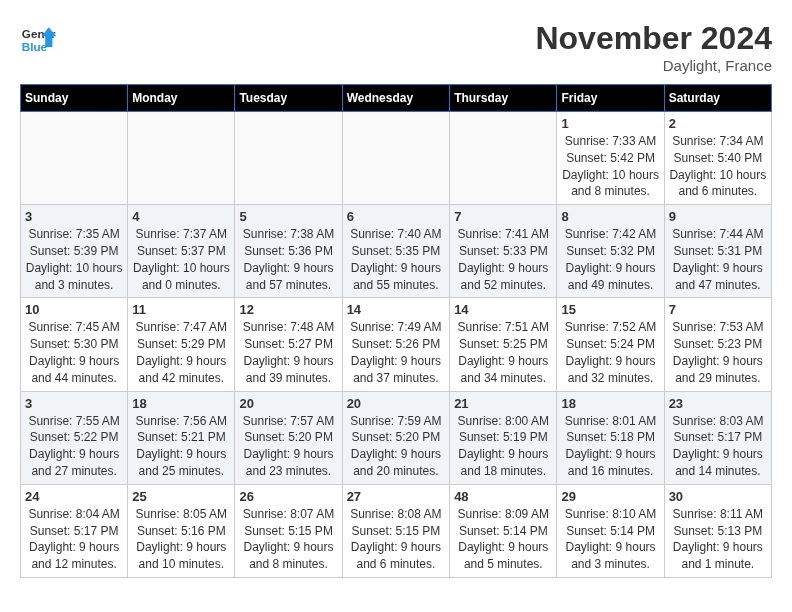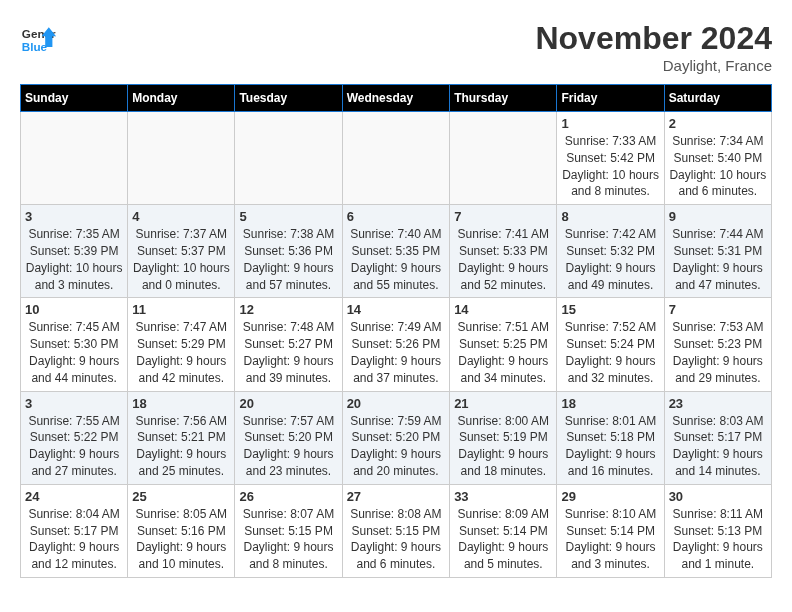--- a/index.html
+++ b/index.html
@@ -229,21 +229,21 @@
         </td>
         <td>
           <div class="day-num">26</div>
           <div class="day-info">Sunrise: 8:07 AM<br>Sunset: 5:15 PM<br>Daylight: 9 hours and 8 minutes.</div>
         </td>
         <td>
           <div class="day-num">27</div>
           <div class="day-info">Sunrise: 8:08 AM<br>Sunset: 5:15 PM<br>Daylight: 9 hours and 6 minutes.</div>
         </td>
         <td>
-          <div class="day-num">33</div>
+          <div class="day-num">48</div>
           <div class="day-info">Sunrise: 8:09 AM<br>Sunset: 5:14 PM<br>Daylight: 9 hours and 5 minutes.</div>
         </td>
         <td>
           <div class="day-num">29</div>
           <div class="day-info">Sunrise: 8:10 AM<br>Sunset: 5:14 PM<br>Daylight: 9 hours and 3 minutes.</div>
         </td>
         <td>
           <div class="day-num">30</div>
           <div class="day-info">Sunrise: 8:11 AM<br>Sunset: 5:13 PM<br>Daylight: 9 hours and 1 minute.</div>
         </td>

